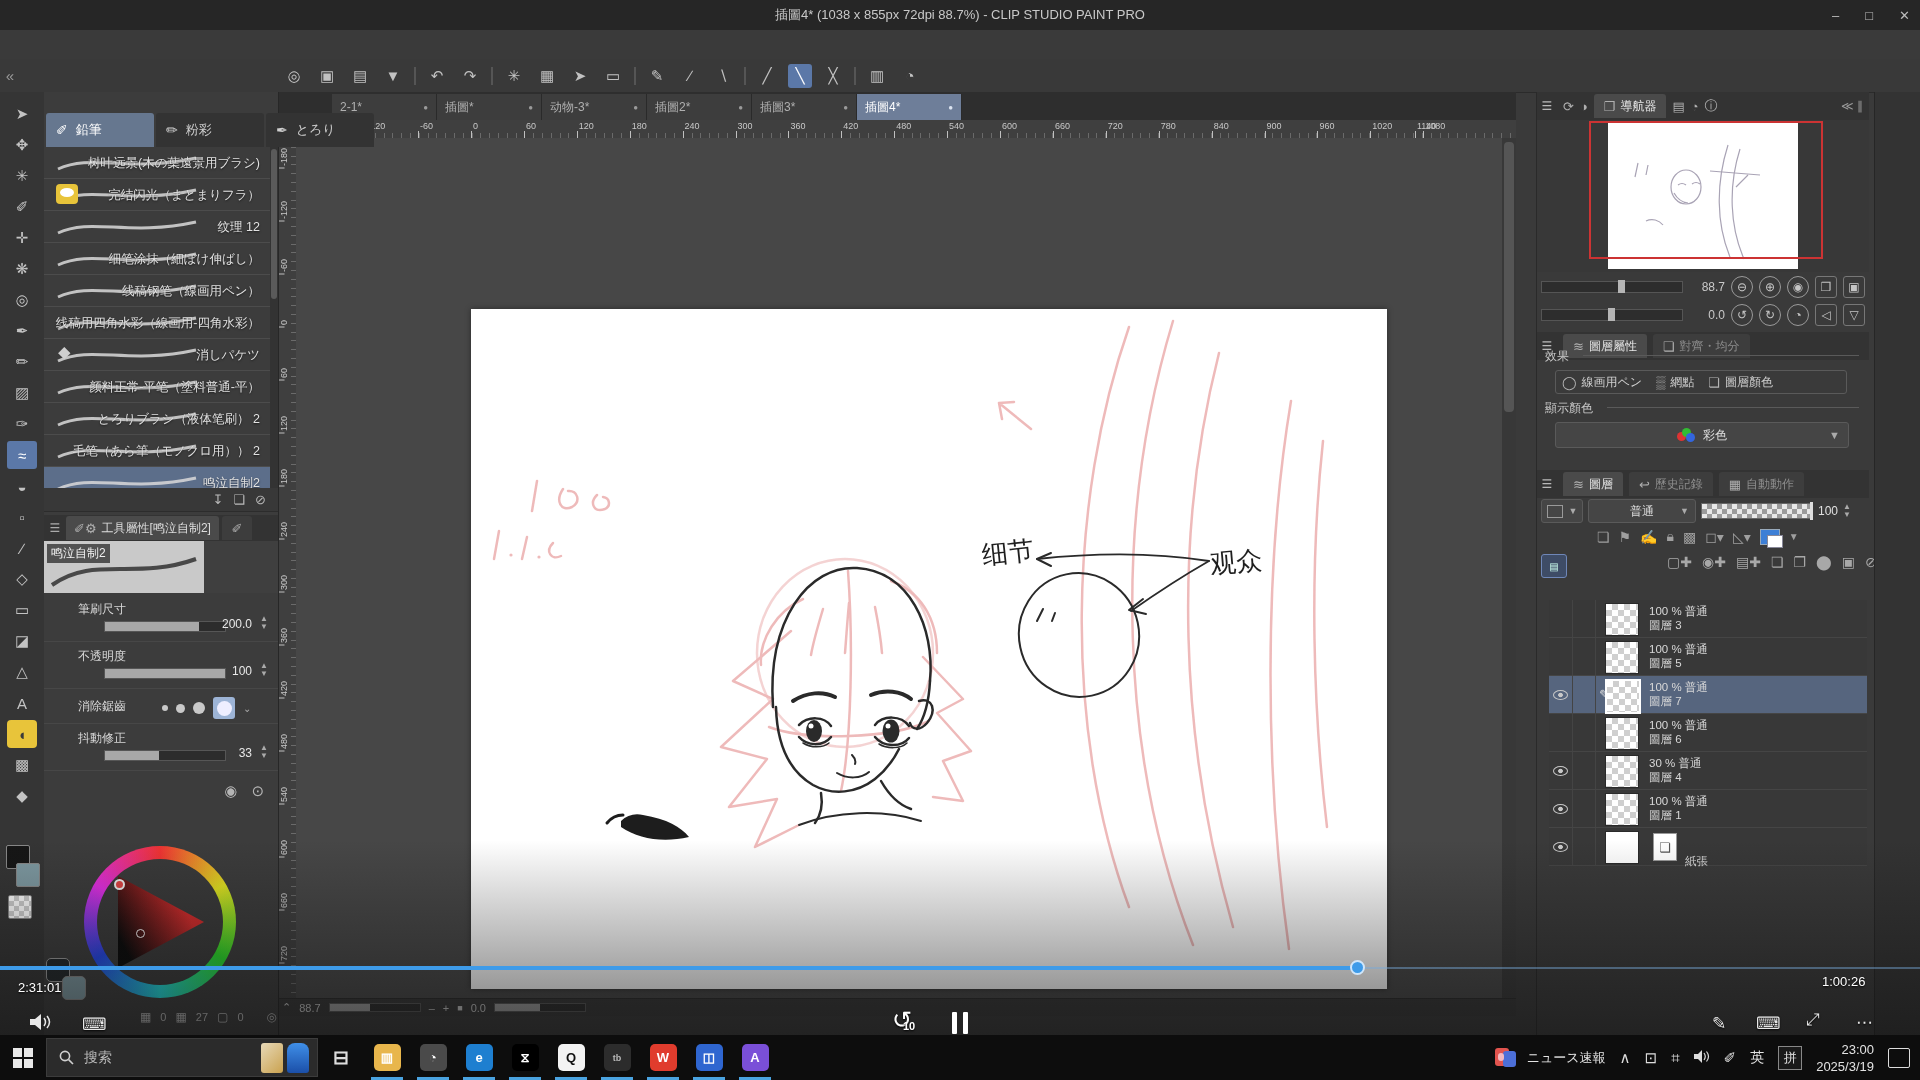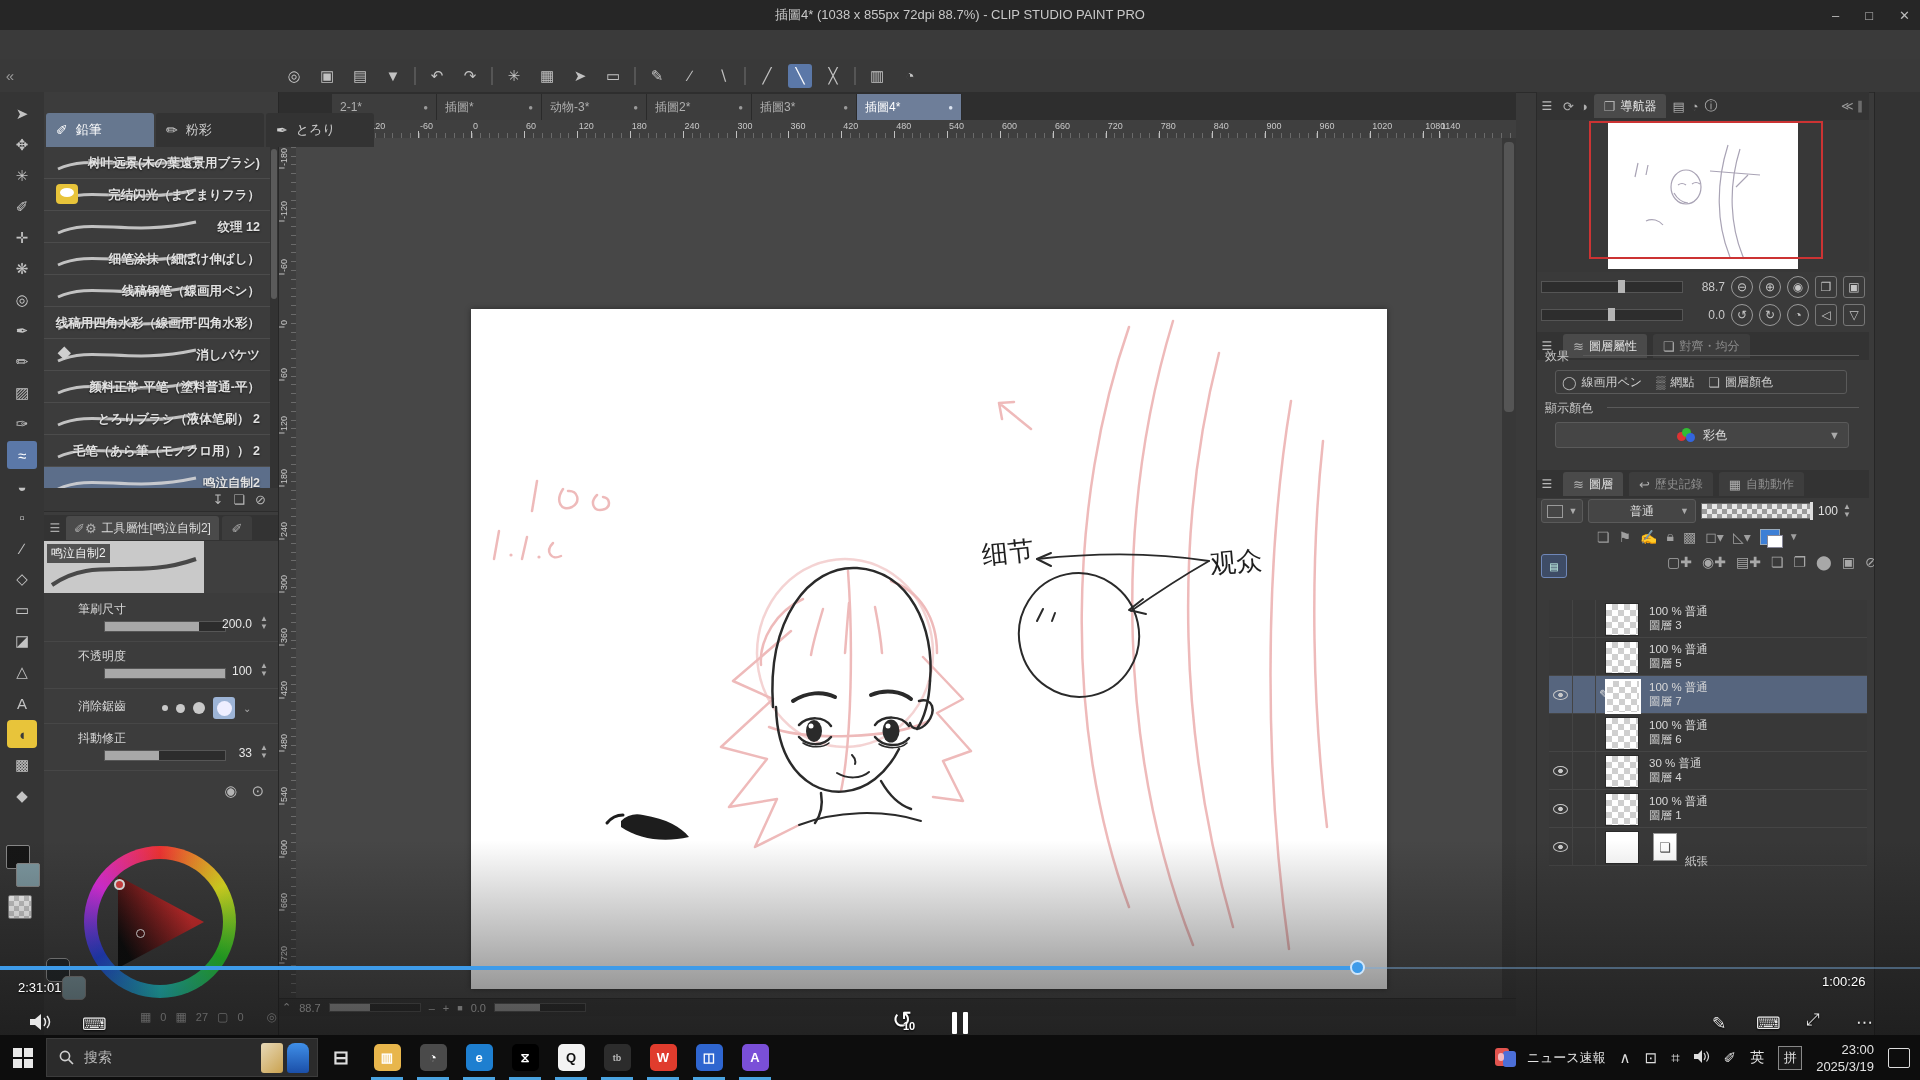--- a/index.html
+++ b/index.html
@@ -52,21 +52,21 @@
   .tool.balloon{background:#e8c43a;color:#3a3a3a;border-radius:4px;}
   .chip{position:absolute;width:24px;height:24px;border:1px solid #888;box-sizing:border-box;border-radius:2px;}
   .checker{background:conic-gradient(#cfcfcf 25%,#fff 0 50%,#cfcfcf 0 75%,#fff 0) 0 0/10px 10px;}
   
   .brush-panel{left:44px;top:92px;width:234px;height:944px;background:#3c3c3c;border-right:1px solid #272727;}
   .brush-tabs{position:absolute;left:0;top:21px;width:234px;height:34px;display:flex;gap:2px;padding-left:2px;}
   .btab{flex:0 0 98px;background:#333;display:flex;align-items:center;gap:8px;padding-left:10px;font-size:13px;color:#cfcfcf;border-radius:3px 3px 0 0;}
   .btab.active{background:#66778f;color:#fff;}
   .btab .bt-icon{font-size:14px;}
   .brush-list{position:absolute;left:0;top:55px;width:226px;}
-  .brow{position:relative;height:31px;border-bottom:1px solid #4c4c4c;background:#3c3c3c;font-weight:bold;}
+  .brow{position:relative;height:31px;border-bottom:1px solid #4c4c4c;background:#3c3c3c;}
   .brow.selected{background:#5c6e8a;}
   .brow svg{position:absolute;left:8px;top:4px;}
   .brow .bl{position:absolute;right:10px;top:8px;font-size:12.5px;color:#e2e2e2;white-space:nowrap;text-shadow:0 1px 2px rgba(0,0,0,.6);}
   .brow .bchip{position:absolute;left:12px;top:5px;width:22px;height:20px;border-radius:4px;display:none;}
   .brow[data-icon="balloon"] .bchip{display:block;background:#e8c43a;}
   .brow[data-icon="balloon"] .bchip::after{content:"";position:absolute;left:4px;top:4px;width:14px;height:9px;background:#fff;border-radius:50%;}
   .brow[data-icon="bucket"] .bchip{display:block;background:transparent;}
   .brow[data-icon="bucket"] .bchip::after{content:"⬥";color:#cfcfcf;font-size:18px;position:absolute;left:2px;top:-2px;}
   .blist-scroll{position:absolute;right:0;top:55px;width:8px;height:341px;background:#333;}
   .blist-scroll .thumb{position:absolute;left:1px;top:2px;width:6px;height:150px;background:#5a5a5a;border-radius:3px;}
@@ -284,21 +284,21 @@
       <div class="htick" style="left: 671.118px;">540</div>
       <div class="htick" style="left: 724.02px;">600</div>
       <div class="htick" style="left: 776.922px;">660</div>
       <div class="htick" style="left: 829.824px;">720</div>
       <div class="htick" style="left: 882.726px;">780</div>
       <div class="htick" style="left: 935.628px;">840</div>
       <div class="htick" style="left: 988.53px;">900</div>
       <div class="htick" style="left: 1041.43px;">960</div>
       <div class="htick" style="left: 1094.33px;">1020</div>
       <div class="htick" style="left: 1147.24px;">1080</div>
-      <div class="htick" style="left: 1163px; text-align: right;">1140</div>
+      <div class="htick" style="left: 1139px; text-align: right;">1140</div>
     </div>
   <div class="abs vruler" id="vruler">
       <div class="vtick" style="top: 28.006px;">-180</div>
       <div class="vtick" style="top: 81.004px;">-120</div>
       <div class="vtick" style="top: 134.002px;">-60</div>
       <div class="vtick" style="top: 187px;">0</div>
       <div class="vtick" style="top: 239.998px;">60</div>
       <div class="vtick" style="top: 292.996px;">120</div>
       <div class="vtick" style="top: 345.994px;">180</div>
       <div class="vtick" style="top: 398.992px;">240</div>

